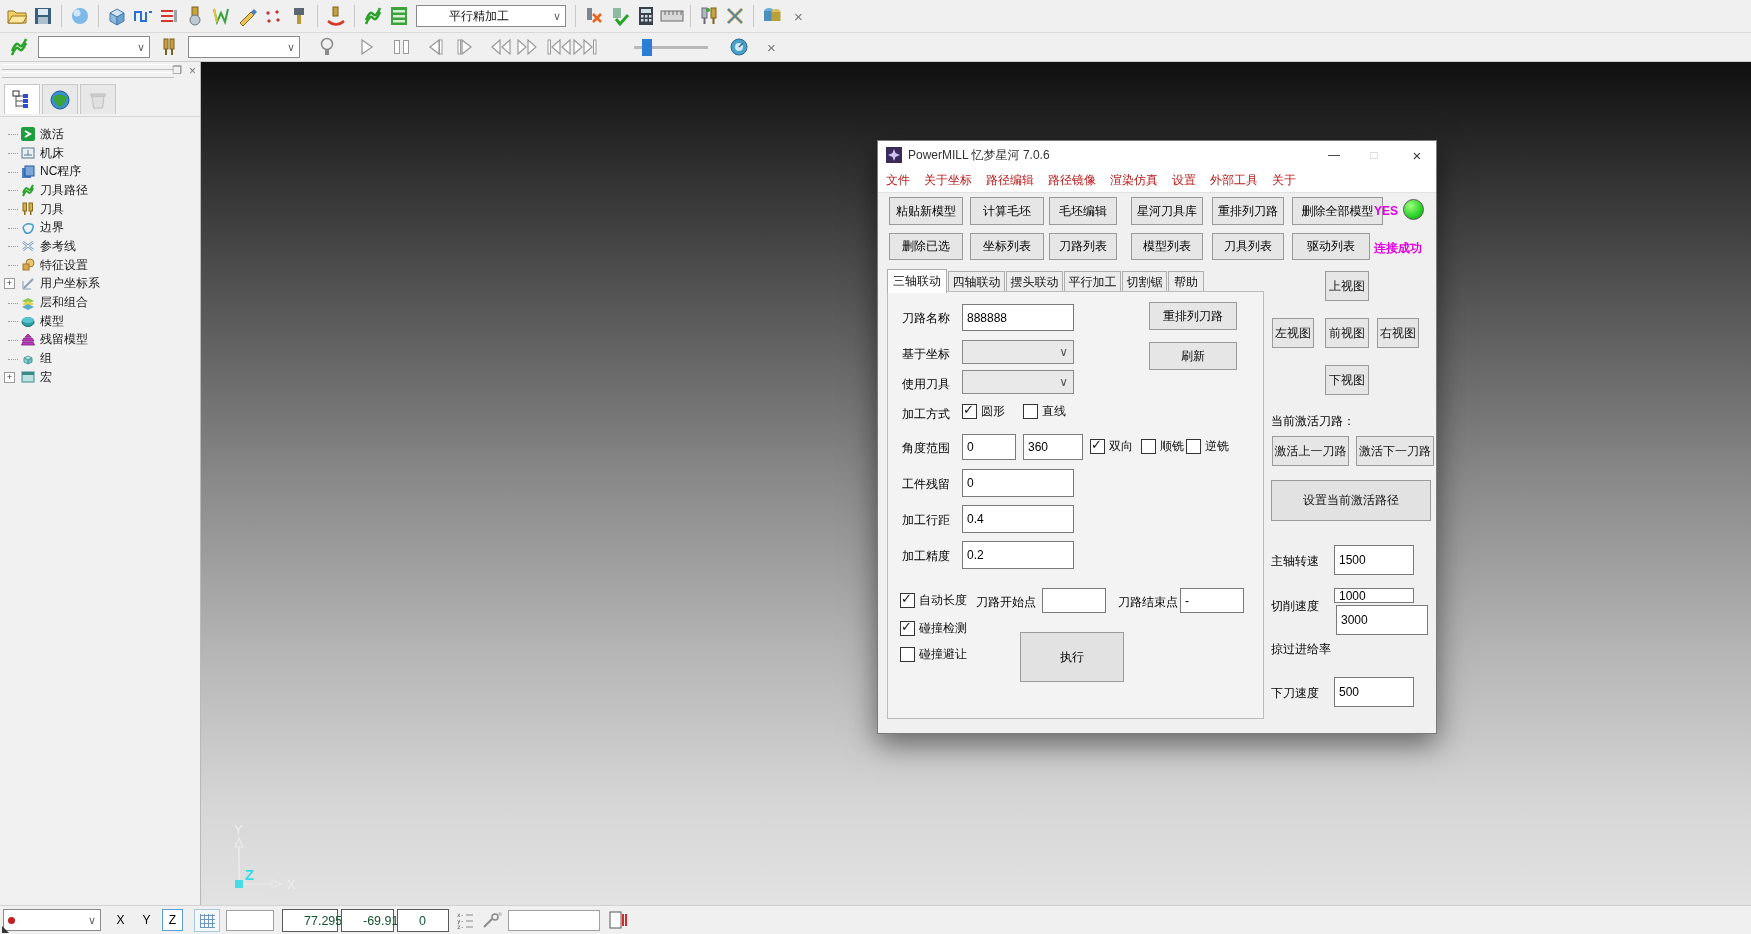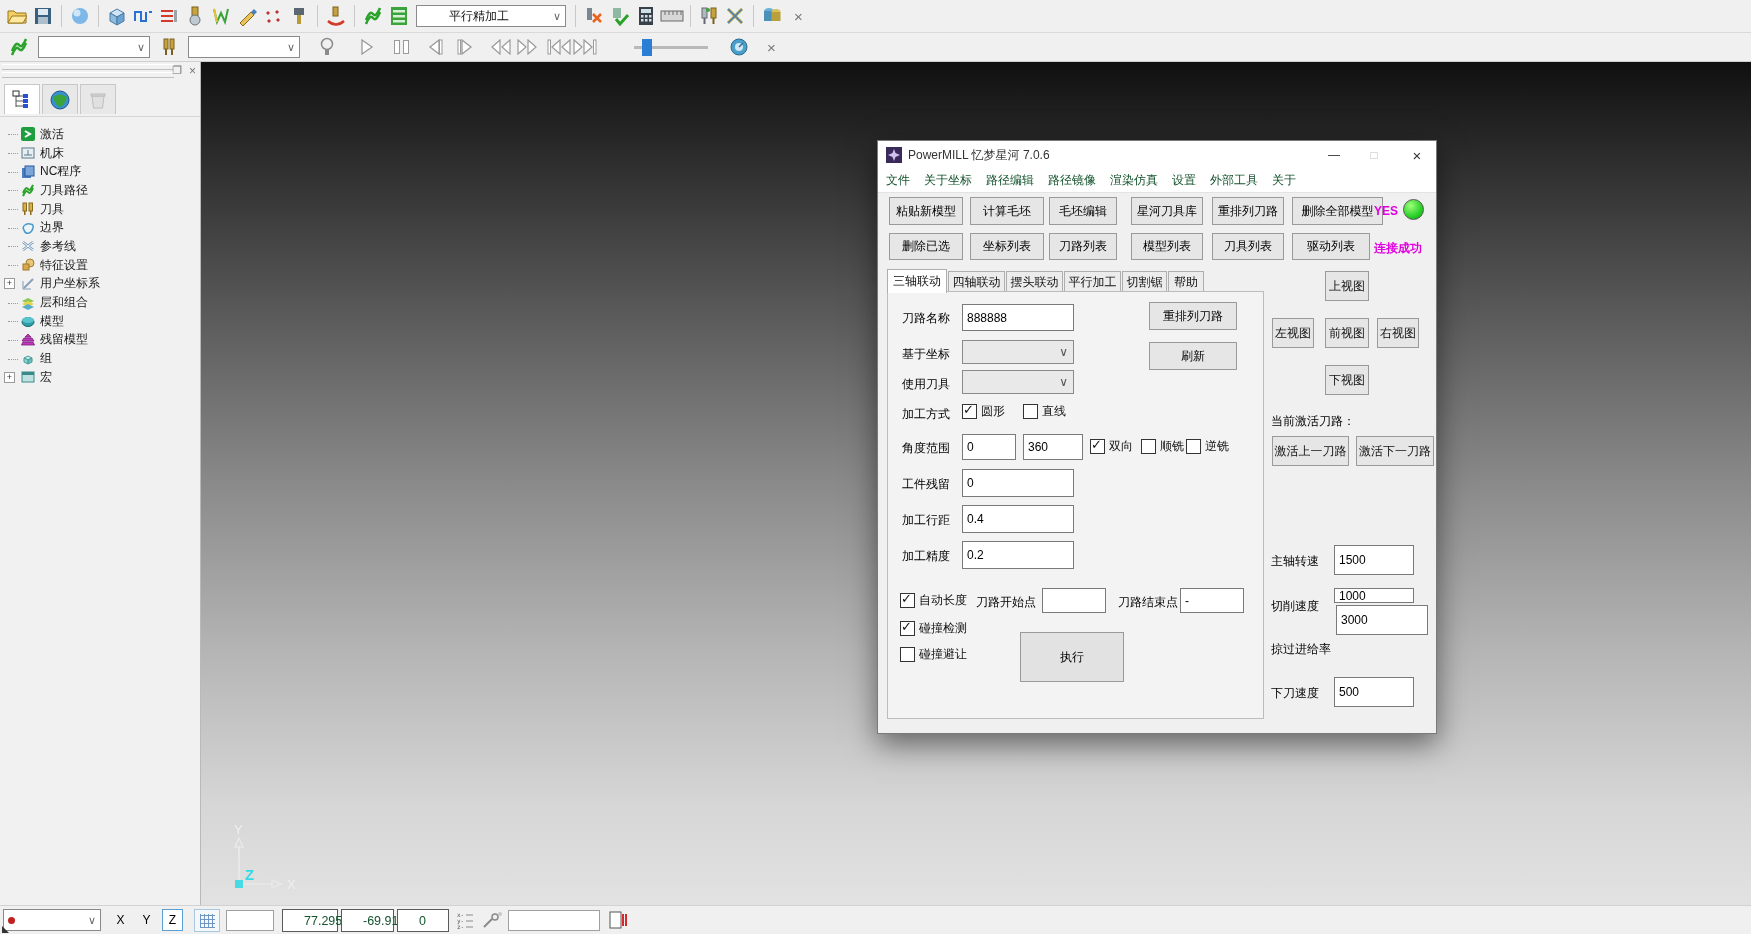--- a/index.html
+++ b/index.html
@@ -41,21 +41,21 @@
   #viewport{left:201px;top:62px;width:1550px;height:843px;
     background:linear-gradient(180deg,#101010 0%,#2e2e2e 12%,#5a5a5a 30%,#8a8a8a 50%,#b5b5b5 70%,#d6d6d6 88%,#e2e2e2 100%);}
   
   #dialog{left:877px;top:140px;width:558px;height:592px;background:#f0f0f0;border:1px solid #7a7a7a;
      box-shadow:0 10px 28px rgba(0,0,0,.5);box-sizing:content-box;}
   #dlg-titlebar{left:0;top:0;width:558px;height:28px;background:#fff;display:flex;align-items:center;}
   #dlg-title{font-size:12px;color:#333;margin-left:6px;}
   .win-btn{position:absolute;top:0;height:28px;display:flex;align-items:center;justify-content:center;color:#333;}
   #dlg-menubar{left:0;top:28px;width:558px;height:24px;background:#fff;border-bottom:1px solid #e3e3e3;
      display:flex;align-items:center;padding-left:8px;box-sizing:border-box;}
-  .menu-item{margin-right:14px;color:#14532d;font-size:12px;}
+  .menu-item{margin-right:14px;color:#b91c1c;font-size:12px;}
   .btn{background:#e6e6e6;border:1px solid #9a9a9a;display:flex;align-items:center;justify-content:center;
      font-size:12px;color:#000;box-sizing:border-box;}
   .magenta{color:#e000e0;font-weight:bold;}
   .led{width:19px;height:19px;border-radius:50%;background:radial-gradient(circle at 35% 30%,#9dff7a,#22cc22 65%,#109910);border:1px solid #555;}
   .tab{height:22px;display:flex;align-items:center;justify-content:center;border:1px solid #aeaeae;
      background:#ececec;font-size:12px;box-sizing:border-box;border-bottom:1px solid #aeaeae;}
   .tab.active{background:#fff;height:24px;border-bottom:none;z-index:2;}
   #tab-panel{left:9px;top:150px;width:377px;height:428px;background:#f3f3f3;border:1px solid #bcbcbc;box-sizing:border-box;}
   .lbl{position:absolute;font-size:12px;color:#000;white-space:nowrap;}
   .in{position:absolute;border:1px solid #7a7a7a;background:#fff;font-size:12px;padding:0 4px;
@@ -645,20 +645,21 @@
 
   <div class="view-btn" style="left:447px;top:130px;width:44px;height:30px;">上视图</div>
   <div class="view-btn" style="left:394px;top:177px;width:42px;height:30px;">左视图</div>
   <div class="view-btn" style="left:447px;top:177px;width:44px;height:30px;">前视图</div>
   <div class="view-btn" style="left:499px;top:177px;width:42px;height:30px;">右视图</div>
   <div class="view-btn" style="left:447px;top:224px;width:44px;height:30px;">下视图</div>
 
   <span class="lbl" style="left:393px;top:272px;">当前激活刀路：</span>
   <div class="view-btn" style="left:394px;top:295px;width:77px;height:30px;">激活上一刀路</div>
   <div class="view-btn" style="left:478px;top:295px;width:78px;height:30px;">激活下一刀路</div>
+  <div class="view-btn" style="left:393px;top:339px;width:160px;height:41px;background:#e2e2e2;">设置当前激活路径</div>
 
   <span class="lbl" style="left:393px;top:412px;">主轴转速</span>
   <input class="in" style="left: 456px; top: 404px; width: 80px; height: 30px;" value="1500">
   <span class="lbl" style="left:393px;top:457px;">切削速度</span>
   <input class="in" style="left: 456px; top: 447px; width: 80px; height: 15px;" value="1000">
   <span class="lbl" style="left:393px;top:500px;">掠过进给率</span>
   <input class="in" style="left: 458px; top: 464px; width: 92px; height: 30px;" value="3000">
   <span class="lbl" style="left:393px;top:544px;">下刀速度</span>
   <input class="in" style="left: 456px; top: 536px; width: 80px; height: 30px;" value="500">
 </div>

